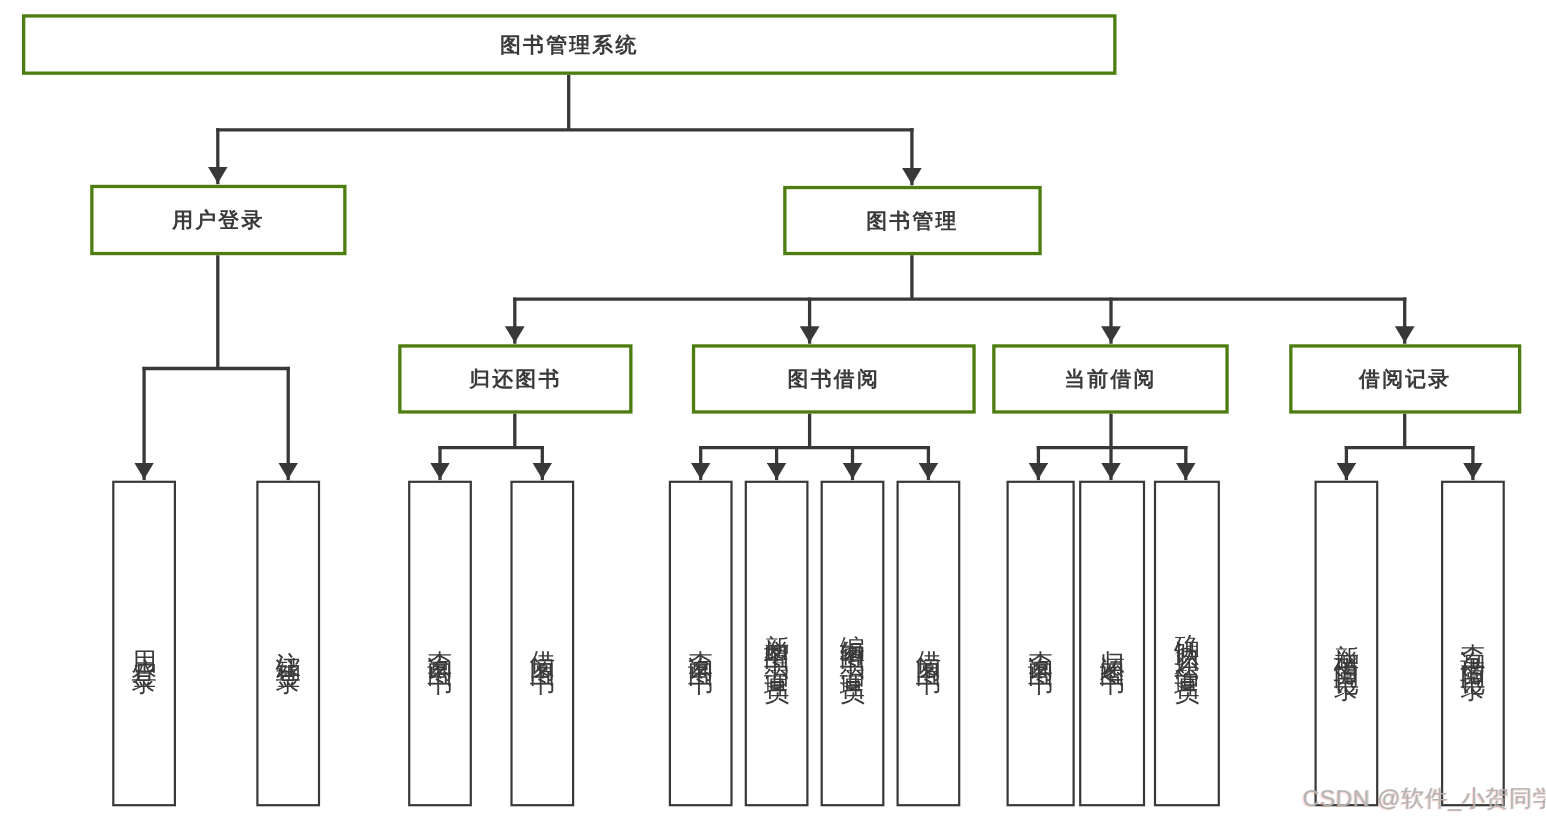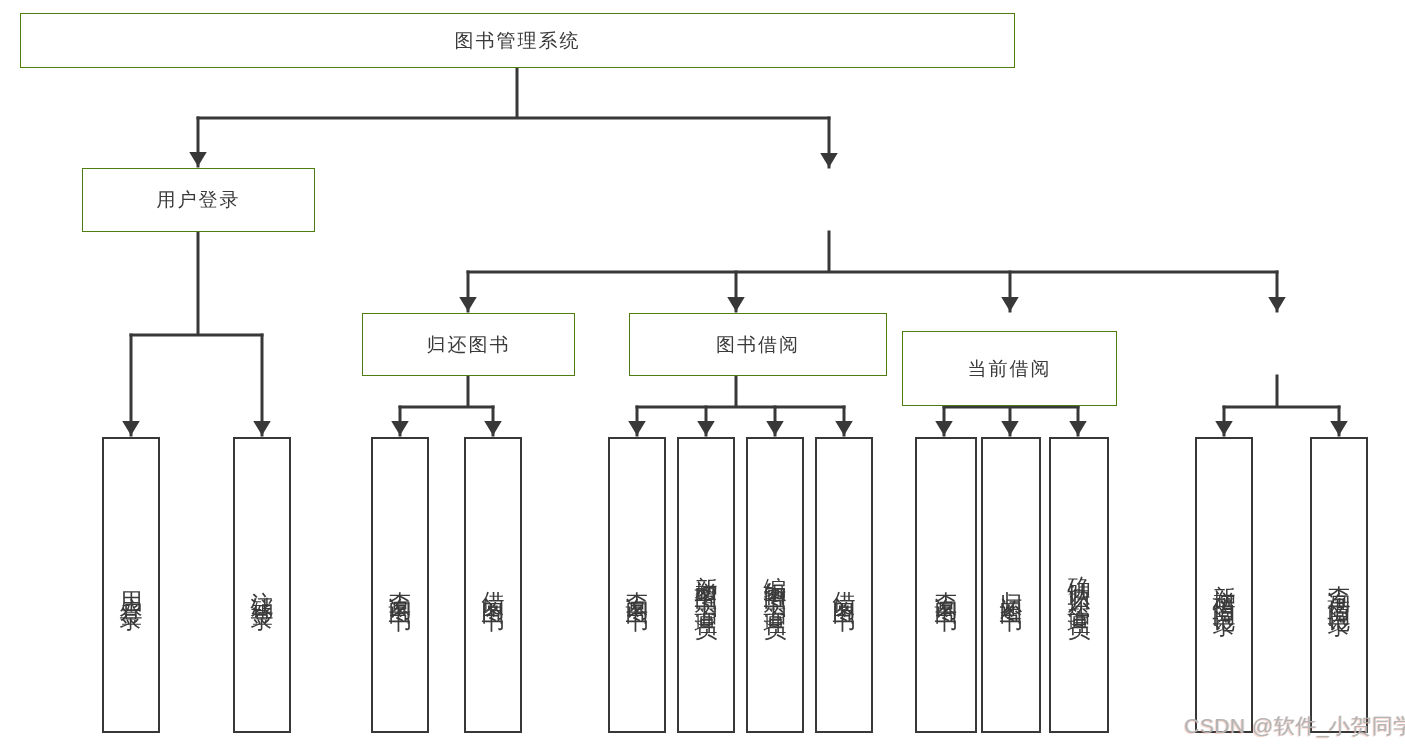--- a/index.html
+++ b/index.html
@@ -7,24 +7,25 @@
     position:relative;
     width:1405px;height:747px;
     background:#ffffff;
     font-family:"Liberation Sans","DejaVu Sans",sans-serif;
     overflow:hidden;
   }
   #wires{position:absolute;left:0;top:0;z-index:1;}
   .hbox{
     position:absolute;
     box-sizing:border-box;
-    border:1px solid #4d7c0f;
+    border:3px solid #4d7c0f;
     background:#ffffff;
     display:flex;align-items:center;justify-content:center;
     z-index:2;
+    font-weight:bold;
   }
   .hbox .lbl{
     font-size:19px;color:#3a3a3a;letter-spacing:2px;white-space:nowrap;
   }
   .vbox{
     position:absolute;
     box-sizing:border-box;
     border:2px solid #383838;
     background:#ffffff;
     top:437px;width:58px;height:296px;
@@ -100,29 +101,35 @@
     </g>
   </svg>
 
   <div class="hbox" style="left:20px;top:13px;width:995px;height:55px">
     <span class="lbl">图书管理系统</span>
   </div>
 
   <div class="hbox" style="left:82px;top:168px;width:233px;height:64px">
     <span class="lbl">用户登录</span>
   </div>
+  <div class="hbox" style="left:712px;top:169px;width:235px;height:63px">
+    <span class="lbl">图书管理</span>
+  </div>
 
   <div class="hbox" style="left:362px;top:313px;width:213px;height:63px">
     <span class="lbl">归还图书</span>
   </div>
   <div class="hbox" style="left:629px;top:313px;width:258px;height:63px">
     <span class="lbl">图书借阅</span>
   </div>
-  <div class="hbox" style="left:902px;top:331px;width:215px;height:75px">
+  <div class="hbox" style="left:902px;top:313px;width:215px;height:63px">
     <span class="lbl">当前借阅</span>
+  </div>
+  <div class="hbox" style="left:1172px;top:313px;width:211px;height:63px">
+    <span class="lbl">借阅记录</span>
   </div>
 
   <div class="vbox" style="left:102px">
     <span class="lbl">用户登录</span>
   </div>
   <div class="vbox" style="left:233px">
     <span class="lbl">注销登录</span>
   </div>
 
   <div class="vbox" style="left:371px">

